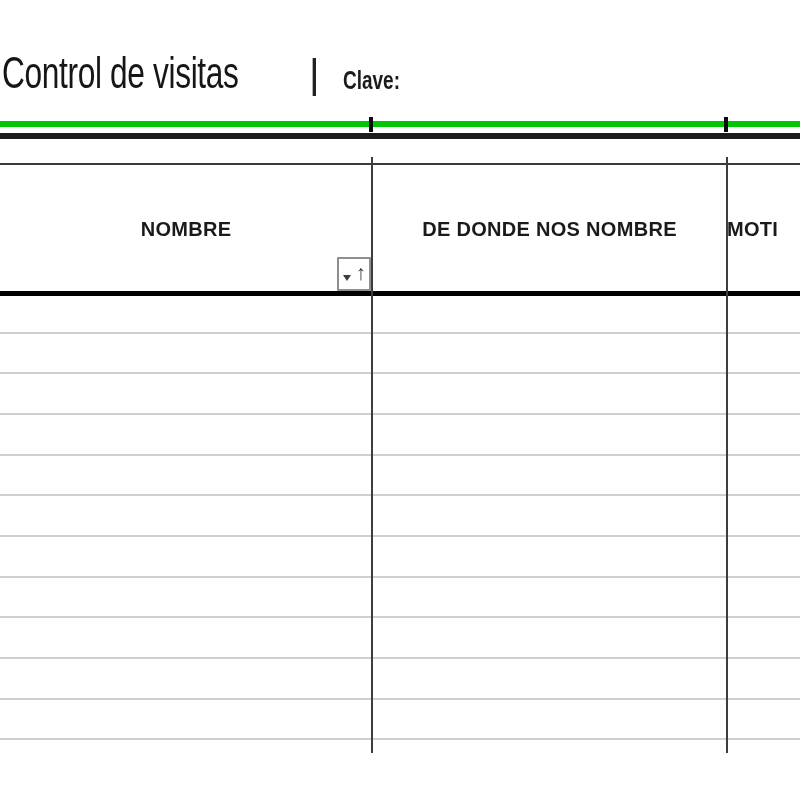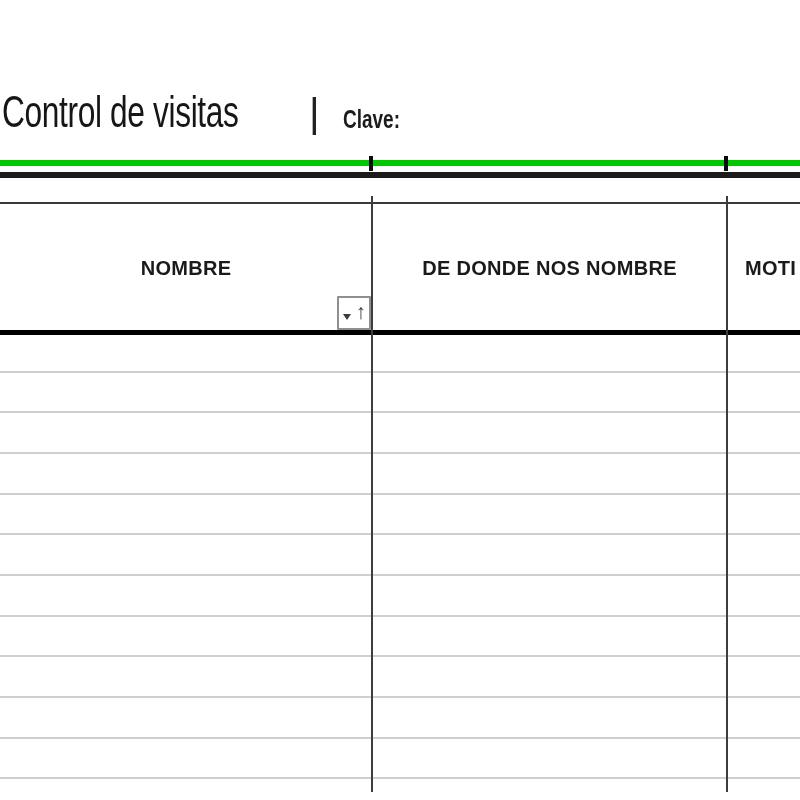--- a/index.html
+++ b/index.html
@@ -4,21 +4,21 @@
 <style>
   html, body { margin:0; padding:0; }
   body {
     width:800px; height:800px;
     background:#ffffff;
     overflow:hidden;
     position:relative;
     font-family:"Liberation Sans", sans-serif;
     color:#1a1a1a;
   }
-  .stage { position:absolute; inset:0;margin-top:39px; }
+  .stage { position:absolute; inset:0; }
 
   
   .title {
     position:absolute; left:2px; top:51px;
     font-size:44px; font-weight:400; line-height:1;
     letter-spacing:-0.5px; white-space:nowrap;
     transform:scaleX(0.72); transform-origin:0 50%;
     color:#161616;
   }
   .pipe {
@@ -46,21 +46,21 @@
   .header { position:absolute; left:0; top:165px; width:800px; height:126px; background:#fff; }
   .col { position:absolute; top:0; height:126px; }
   .col1 { left:0;    width:372px; }
   .col2 { left:372px; width:355px; }
   .col3 { left:727px; width:120px; }
   .collabel {
     position:absolute; top:53px; left:0; width:100%;
     text-align:center; font-size:20px; font-weight:700;
     letter-spacing:0.3px; white-space:nowrap; color:#1a1a1a;
   }
-  .col3 .collabel { text-align:right; padding-left:18px; width:auto; }
+  .col3 .collabel { text-align:right; width:auto; }
 
   
   .fbtn {
     position:absolute; width:34px; height:34px; box-sizing:border-box;
     background:#fff; border:2px solid #8f8f8f; border-radius:1px;
     padding:0; cursor:pointer;
   }
   .fbtn1 { left:337px; top:92px; }
   .tri-sm {
     position:absolute; left:4px; bottom:8px; width:0; height:0;

